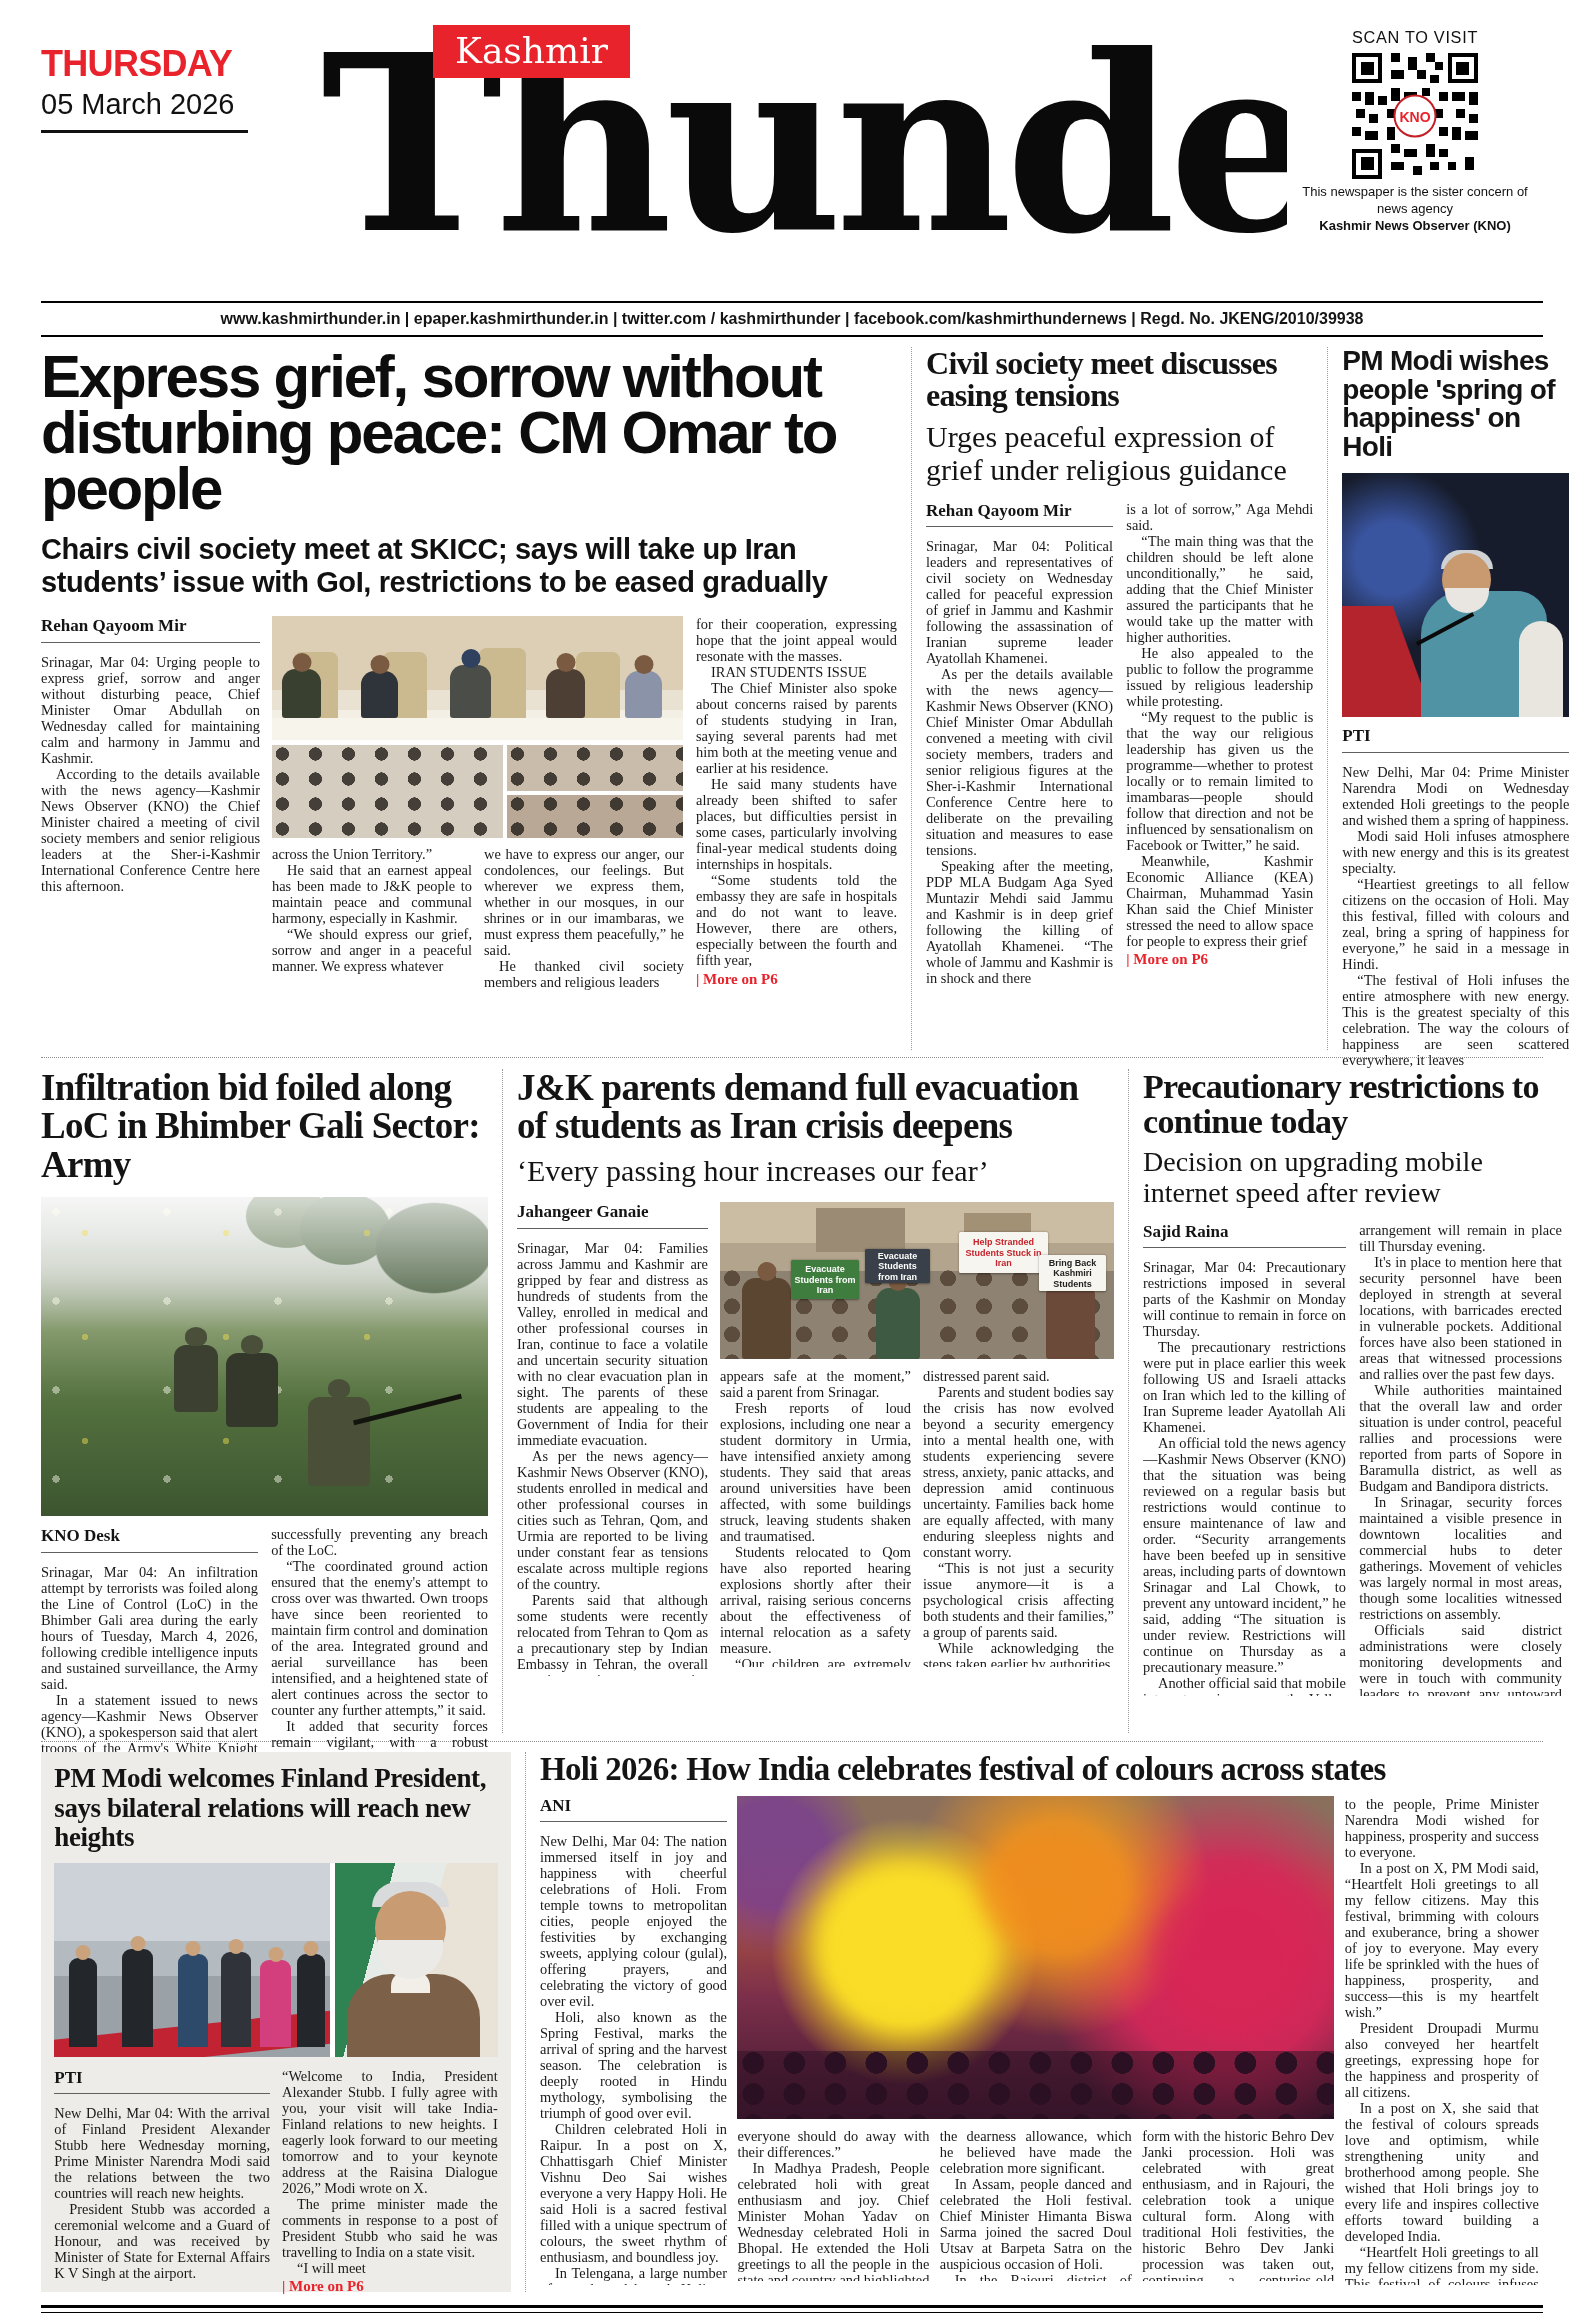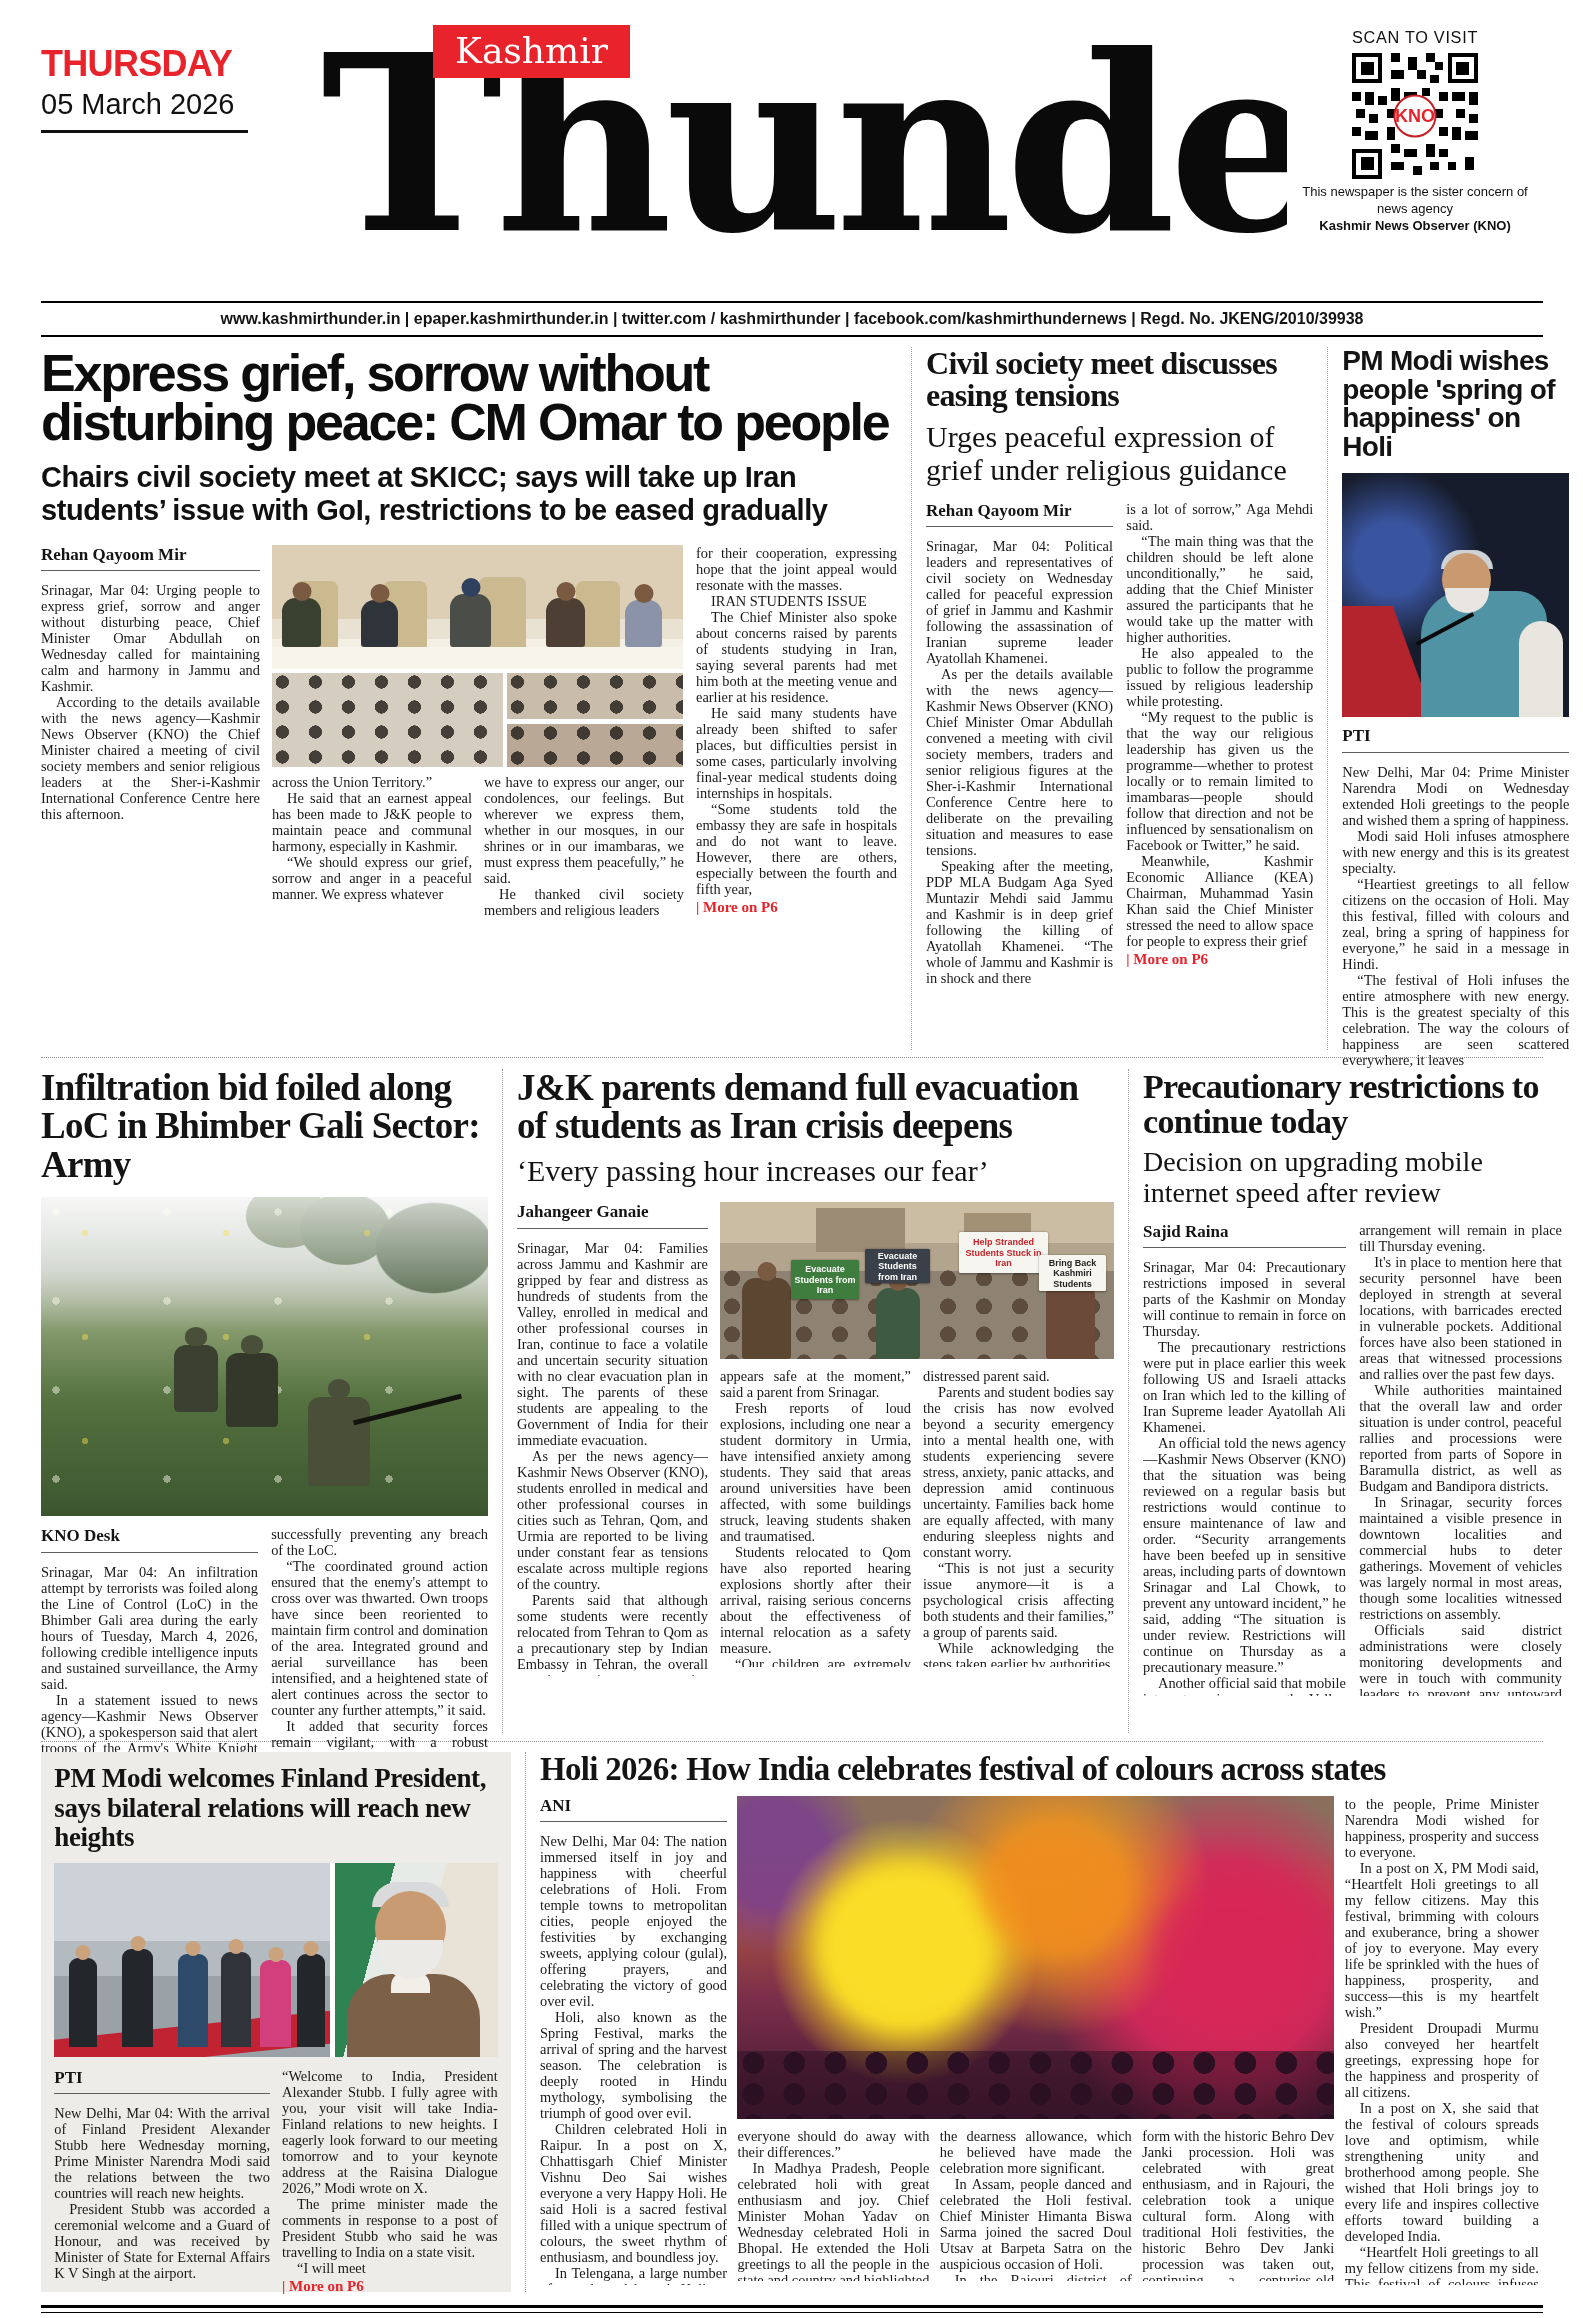--- a/index.html
+++ b/index.html
@@ -14,41 +14,41 @@
   .date { font-size:29px; color:#111; margin-top:3px; }
   .date-rule { border-bottom:3px solid #111; width:207px; margin:9px 0 30px; }
   .meta-line { font-size:20px; line-height:1.55; color:#222; }
   .meta-line b { font-weight:700; }
   .mast-logo { flex:1; position:relative; height:276px; overflow:hidden; }
   .logo-thunder { font-family:"DejaVu Serif", serif; font-weight:bold; font-size:244px; line-height:1.02; letter-spacing:-7.4px; color:#0a0a0a; padding-left:36px; }
   .logo-kashmir { position:absolute; top:4.4px; left:148px; background:#e8232b; color:#fff; font-family:"DejaVu Serif", serif; font-size:36px; padding:4.4px 22px 7.4px; }
   .mast-right { width:256px; text-align:center; padding-top:7.4px; font-family:"Liberation Sans", sans-serif; }
   .scan { font-size:16.3px; letter-spacing:0.7px; color:#111; }
   .qr-wrap { width:126px; height:126px; margin:6px auto 4.4px; position:relative; }
-  .kno-badge { position:absolute; left:50%; top:50%; transform:translate(-50%,-50%); width:43px; height:43px; border-radius:50%; background:#fff; border:2.2px solid #c41e26; display:flex; align-items:center; justify-content:center; font-weight:900; font-size:18px; color:#e8232b; letter-spacing:0; }
+  .kno-badge { position:absolute; left:50%; top:50%; transform:translate(-50%,-50%); width:43px; height:43px; border-radius:50%; background:#fff; border:2.2px solid #c41e26; display:flex; align-items:center; justify-content:center; font-weight:900; font-size:14px; color:#e8232b; letter-spacing:0; }
   .qr-caption { font-size:13px; line-height:1.3; color:#111; }
   .qr-caption .b2 { font-weight:bold; display:block; }
 
   .links-bar { border-top:2.2px solid #000; border-bottom:2.2px solid #000; text-align:center; font-family:"Liberation Sans", sans-serif; font-weight:600; font-size:16px; padding:6.7px 0; margin-top:4.4px; }
 
   
   .band { display:flex; padding-top:10.4px; }
   .band + .band { border-top:1.5px dotted #8d8d8d; margin-top:7.4px; }
   .vsep { border-left:0.7px dotted #9a9a9a; margin:0 14px; align-self:stretch; }
   .byline { font-weight:bold; font-size:17px; padding-bottom:5.2px; border-bottom:1.5px solid #606060; margin-bottom:11px; }
   .para { font-size:14.4px; line-height:16px; text-align:justify; color:#191919; }
   .para + .para { text-indent:15px; }
   .more { color:#e8232b; font-weight:bold; font-size:15px; margin-top:2.2px; }
   .col { overflow:hidden; }
   .ph { position:relative; overflow:hidden; background:#cfcfcf; }
 
   
   .band1 { height:713px; }
   .lead { width:856px; }
-  .lead h1 { font-family:"Liberation Sans", sans-serif; font-weight:900; font-size:52px; line-height:0.94; letter-spacing:-2.2px; color:#0d0d0d; margin:1.5px 0 15px; }
+  .lead h1 { font-family:"Liberation Sans", sans-serif; font-weight:900; font-size:60px; line-height:0.94; letter-spacing:-2.2px; color:#0d0d0d; margin:1.5px 0 15px; }
   .lead .deck { font-family:"Liberation Sans", sans-serif; font-weight:600; font-size:29px; line-height:1.13; letter-spacing:-0.4px; color:#111; margin-bottom:18px; }
   .lead-cols { display:flex; gap:12px; height:426px; overflow:hidden; }
   .lc1 { width:219px; } .lcenter { width:412px; } .lc4 { width:201px; }
   .two { display:flex; gap:12px; margin-top:7.4px; }
   .two .col { width:200px; }
 
   .collage { width:412px; height:222px; display:grid; grid-template-columns:231px 176px; grid-template-rows:124px 46px 43px; gap:4.4px; background:#fff; }
   .pan { position:relative; overflow:hidden; }
   .pan-meeting { grid-column:1/3; background:linear-gradient(180deg,#dccfb6 0 60%,#e9e2d2 60% 76%,#f3efe4 76% 100%); }
   .pan-meeting::after { content:''; position:absolute; bottom:0; width:100%; height:22px; background:#f7f4ec; }

